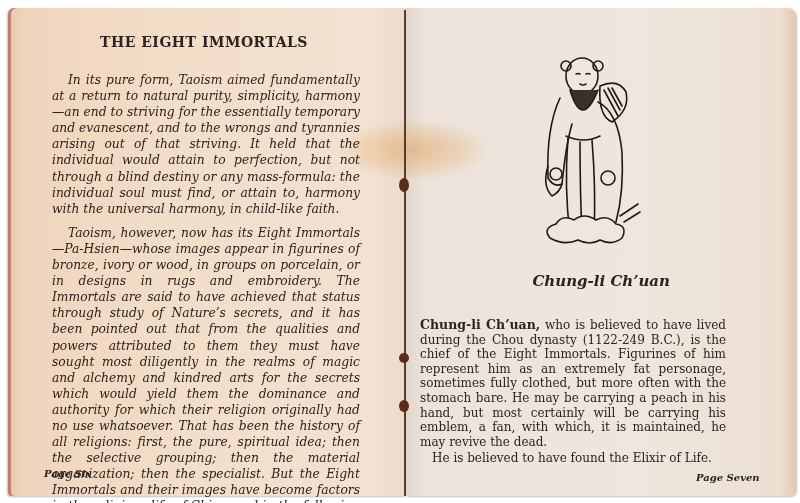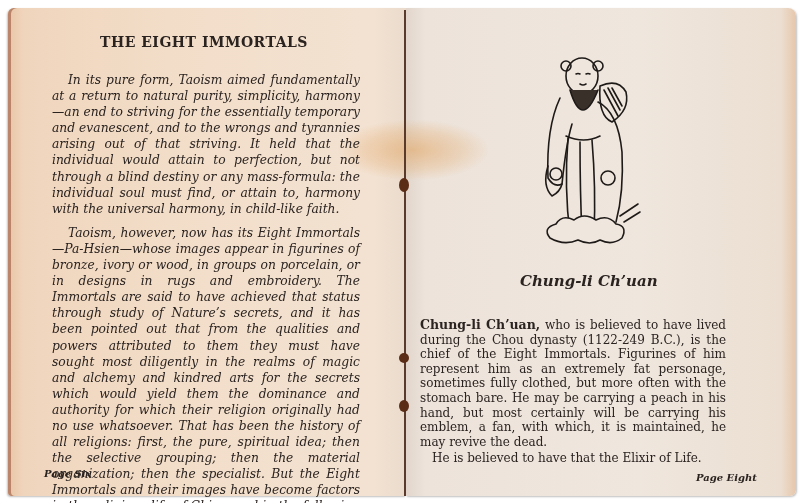--- a/index.html
+++ b/index.html
@@ -17,21 +17,21 @@
   .burn { position:absolute; left:391px; width:10px; border-radius:50%; background:#5b2c16; }
   .title { position:absolute; left:24px; top:34px; width:360px; text-align:center; font-weight:bold;
            font-size:14px; letter-spacing:0.5px; }
   .body-left { position:absolute; left:44px; top:64px; width:324px; font-size:12.3px; line-height:16.1px;
                text-align:justify; }
   .body-left p { margin:8px; text-indent:16px;font-style:italic; }
   .folio { position:absolute; font-style:italic; font-weight:bold; font-size:10px; }
   .folio-left { left:44px; top:468px; }
   .folio-right { left:696px; top:472px; }
   .illustration { position:absolute; left:520px; top:46px; width:150px; height:210px; }
-  .caption { position:absolute; left:520px; top:272px; width:150px; text-align:left; font-style:italic;
+  .caption { position:absolute; left:520px; top:272px; width:150px; text-align:right; font-style:italic;
              font-weight:bold; font-size:15px; }
   .body-right { position:absolute; left:420px; top:318px; width:306px; font-size:12px; line-height:14.6px;
                 text-align:justify; }
   .body-right p { margin:0 0 1px 0; }
   .body-right p.indent { text-indent:12px; margin-top:2px; }
   .lead { font-weight:bold; font-size:12.5px; }
 </style>
 </head>
 <body>
 
@@ -75,16 +75,16 @@
   <circle cx="88" cy="132" r="7"></circle>
 
   <path d="M30 192 q-8 -10 6 -14 q6 -10 18 -4 q10 -8 22 0 q12 -6 20 4 q12 2 6 14 q-10 8 -22 2 q-10 6 -22 0 q-14 6 -28 -2 z" fill="#efe6dd"></path>
   <path d="M100 170 l18 -12 M104 176 l16 -10"></path>
 </svg>
 
 <div class="caption">Chung-li Ch’uan</div>
 
 <div class="body-right">
   <p><span class="lead">Chung-li Ch’uan,</span><span> who is believed to have lived during the Chou dynasty (1122-249 B.C.), is the chief of the Eight Immortals. Figurines of him represent him as an extremely fat personage, sometimes fully clothed, but more often with the stomach bare. He may be carrying a peach in his hand, but most certainly will be carrying his emblem, a fan, with which, it is maintained, he may revive the dead.</span></p>
-  <p class="indent">He is believed to have that the Elixir of Life.</p>
+  <p class="indent">He is believed to have found the Elixir of Life.</p>
 </div>
 
-<div class="folio folio-right">Page Eight</div>
+<div class="folio folio-right">Page Seven</div>
 
 </body></html>

